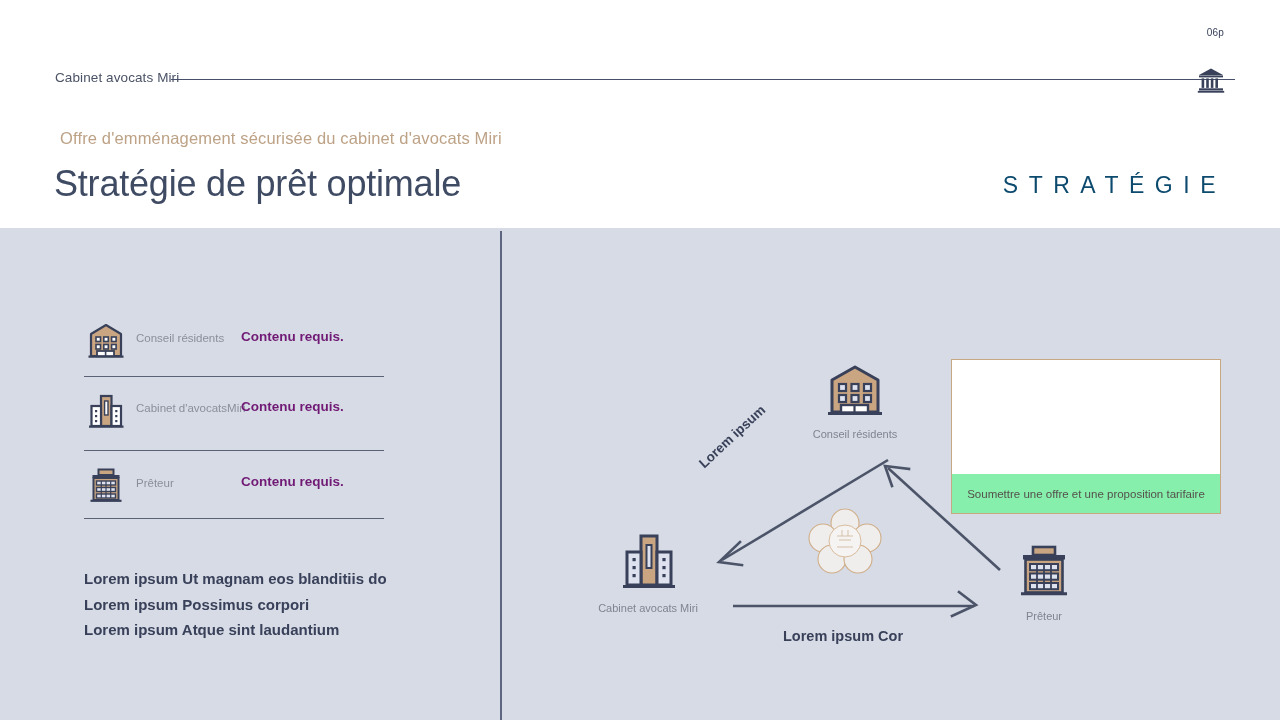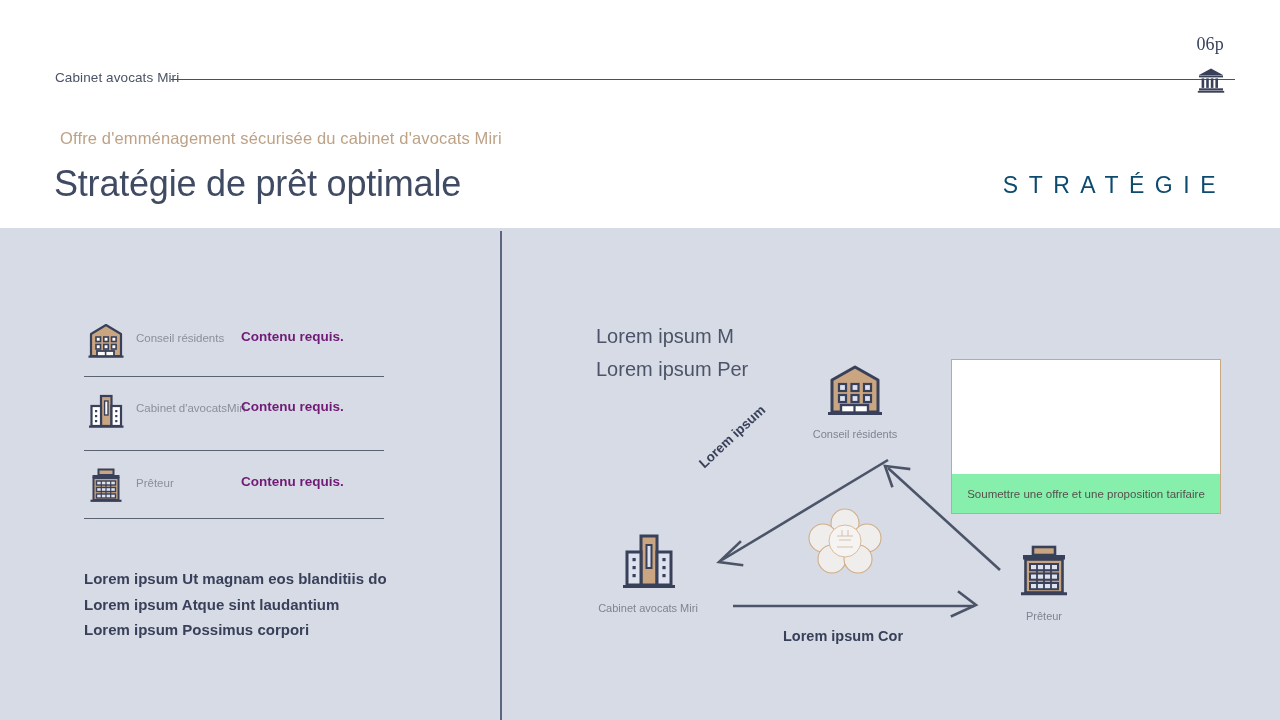--- a/index.html
+++ b/index.html
@@ -42,25 +42,24 @@
   }
   .brand-rule {
     position: absolute;
     left: 116px; top: 9px;
     width: 1064px; height: 1px;
     background: #46506a;
   }
 
   .page-num {
     position: absolute;
-    right: 56px; top: 34px;
-    font-size: 18px;
+    right: 56px; top: 27px;
+    font-size: 10px;
     color: #39415a;
     letter-spacing: .2px;
-    font-family: Liberation Serif, serif;
   }
 
   .hdr-icon {
     position: absolute;
     right: 55px; top: 66px;
     width: 28px; height: 28px;
   }
 
   .subtitle {
     position: absolute;
@@ -380,31 +379,27 @@
           <line x1="6.5" y1="37.8" x2="37.5" y2="37.8" stroke="#39415a" stroke-width="2.2"></line>
         </svg>
       </div>
       <div class="lrow-label">Prêteur</div>
       <div class="lrow-value">Contenu requis.</div>
     </div>
     <div class="lsep lsep-3"></div>
 
     <div class="bullets">
       <div>Lorem ipsum Ut magnam eos blanditiis do</div>
+      <div>Lorem ipsum Possimus corpori</div>
       <div>Lorem ipsum Atque sint laudantium</div>
-      <div>Lorem ipsum Possimus corpori</div>
     </div>
   </div>
 
   <div class="right-panel">
 
-    <div class="rheading">
-      <div>Lorem ipsum M</div>
-      <div>Lorem ipsum Per</div>
-    </div>
 
     <svg class="diagram-svg" viewBox="0 0 780 492">
 
       <line x1="388" y1="232" x2="222" y2="332" stroke="#4b5468" stroke-width="2.6"></line>
       <polyline points="240,314 219,334 242,337" fill="none" stroke="#4b5468" stroke-width="2.6" stroke-linecap="square"></polyline>
 
       <line x1="500" y1="342" x2="388" y2="240" stroke="#4b5468" stroke-width="2.6"></line>
       <polyline points="409,241 385,238 392,258" fill="none" stroke="#4b5468" stroke-width="2.6" stroke-linecap="square"></polyline>
 
       <line x1="233" y1="378" x2="474" y2="378" stroke="#4b5468" stroke-width="2.6"></line>

